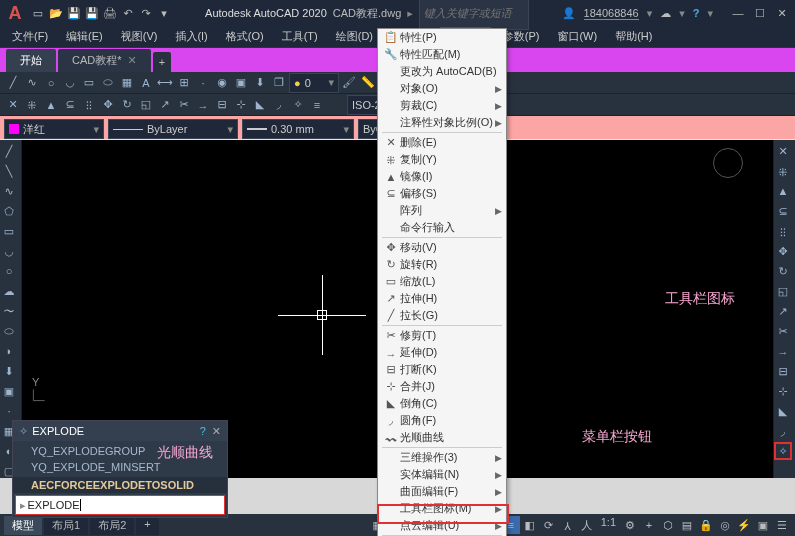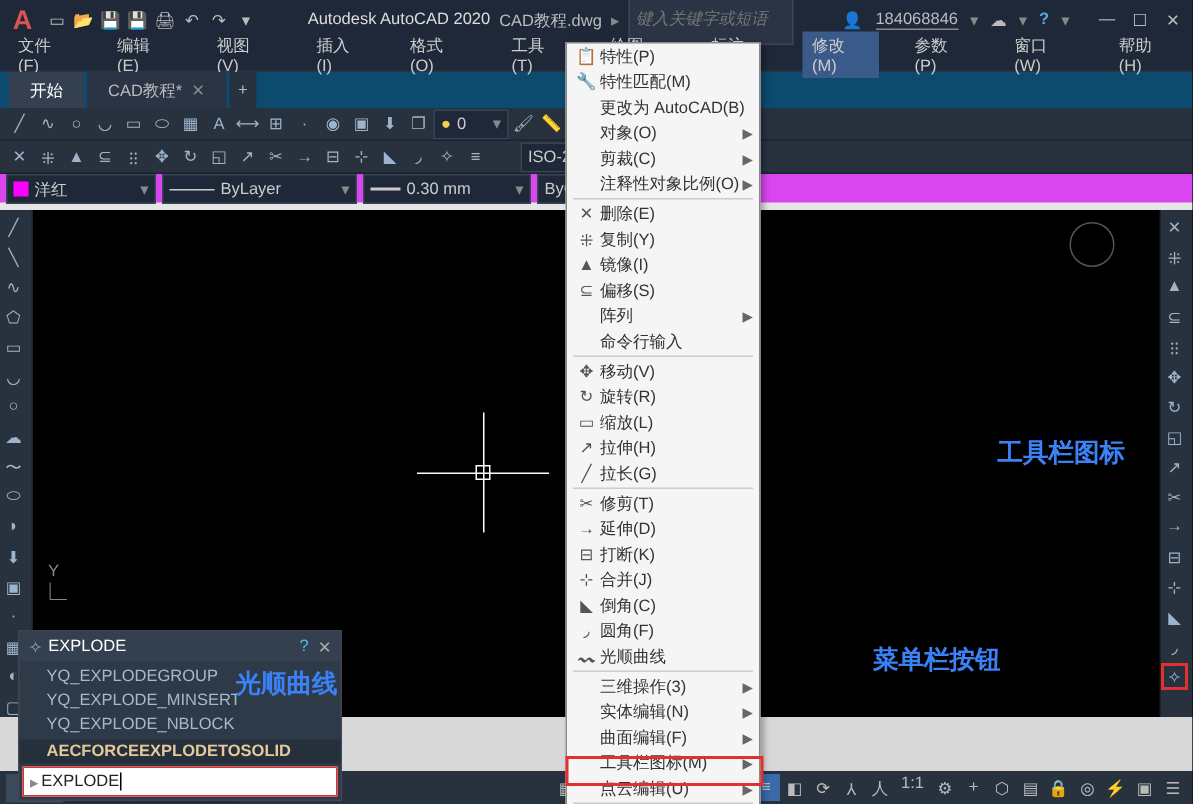--- a/index.html
+++ b/index.html
@@ -8,30 +8,30 @@
 .logo{width:22px;height:22px;color:#d9534f;font-size:18px;font-weight:bold;display:flex;align-items:center;justify-content:center;margin-right:4px}
 .qat{display:flex;gap:2px}
 .qat-btn{width:16px;height:16px;display:flex;align-items:center;justify-content:center;color:#bbb}
 .title-text{flex:1;text-align:center;color:#bbb;display:flex;justify-content:center;gap:6px;align-items:center}
 .title-text .app{color:#ddd}
 .title-text .doc{color:#bbb}
 .searchbox{width:110px;height:34px;background:#2a3444;border:1px solid #3a4454;color:#888;padding:0 4px;font-style:italic}
 .title-right{display:flex;align-items:center;gap:8px;color:#bbb}
 .winbtns{display:flex;gap:4px;margin-left:8px}
 .winbtn{width:18px;height:16px;display:flex;align-items:center;justify-content:center;color:#bbb}
-.menubar{height:22px;background:#1e2838;display:flex;align-items:center;padding:0 6px;gap:18px;border-bottom:1px solid #2a3444}
+.menubar{height:22px;background:#1e2838;display:flex;align-items:center;padding:0 6px;gap:6px;border-bottom:1px solid #2a3444}
 .menu-item{padding:2px 6px;color:#ccc;cursor:pointer}
 .menu-item.active{background:#3a5a8a}
-.tabbar{height:24px;background:#0c4a6e;display:flex;padding:0 6px}
+.tabbar{height:24px;background:#d946ef;display:flex;align-items:flex-end;padding:0 6px}
 .tab{padding:4px 14px;background:#2a3444;color:#bbb;border-radius:2px 2px 0 0;margin-right:2px;display:flex;align-items:center;gap:6px}
 .tab.active{background:#34404f;color:#fff}
 .tab-close{color:#888}
 .toolbar-row{height:22px;background:#28323f;border-bottom:1px solid #1a222e;display:flex;align-items:center;padding:0 4px;gap:1px;overflow:hidden}
 .tb-ico{width:18px;height:18px;display:flex;align-items:center;justify-content:center;color:#9db4cc;flex-shrink:0}
-.prop-row{height:24px;background:#d946ef;border-bottom:5px solid #e5e5e5;display:flex;align-items:flex-start;padding:0 4px;gap:4px}
+.prop-row{height:24px;background:#fca5a5;border-bottom:1px solid #e5e5e5;display:flex;align-items:flex-end;padding:0 4px;gap:4px}
 .combo{height:20px;background:#1e2838;border:1px solid #3a4454;color:#ccc;display:flex;align-items:center;padding:0 4px;gap:4px}
 .combo .sw{width:10px;height:10px}
 .combo .dd{margin-left:auto;color:#888}
 .workspace{flex:1;background:#000;position:relative}
 .left-rail{position:absolute;left:0;top:0;bottom:0;width:22px;background:#28323f;border-right:1px solid #1a222e;display:flex;flex-direction:column;gap:2px;padding:2px 0}
 .right-rail{position:absolute;right:0;top:0;bottom:0;width:22px;background:#28323f;border-left:1px solid #1a222e;display:flex;flex-direction:column;gap:2px;padding:2px 0}
 .canvas{position:absolute;left:22px;right:22px;top:0;bottom:0;background:#000}
 .crosshair{position:absolute;left:300px;top:175px;pointer-events:none}
 .crosshair::before{content:'';position:absolute;left:-44px;top:0;width:88px;height:1px;background:#fff}
 .crosshair::after{content:'';position:absolute;top:-40px;left:0;height:80px;width:1px;background:#fff}
@@ -46,21 +46,21 @@
 .dd-arrow{color:#666;font-size:9px}
 .dd-sep{height:1px;background:#ccc;margin:1px 4px}
 .cmdpanel{position:absolute;left:12px;top:420px;width:216px;background:#2e3a48;border:1px solid #445;z-index:80}
 .cmd-header{height:20px;display:flex;align-items:center;padding:0 6px;color:#fff;background:#34404f}
 .cmd-header .ico{margin-right:4px;color:#8ab}
 .cmd-header .x{margin-left:auto;color:#aaa}
 .cmd-list{padding:2px 0}
 .cmd-row{padding:2px 18px;color:#a8b8cc}
 .cmd-footer{padding:2px 18px;color:#e4c99b;font-weight:bold;background:#26303c}
 .cmd-input{height:20px;background:#fff;border:1.5px solid #d03030;margin:2px;display:flex;align-items:center;padding:0 4px;color:#222}
-.annot-red{position:absolute;color:#3b82f6;font-size:17px;font-weight:bold;pointer-events:none;z-index:110}
+.annot-red{position:absolute;color:#f9a8d4;font-size:14px;font-weight:normal;pointer-events:none;z-index:110}
 .arrow-red{position:absolute;z-index:109;pointer-events:none}
 .statusbar{position:absolute;left:0;right:0;bottom:0;height:22px;background:#28323f;display:flex;align-items:center;padding:0 4px;color:#bbb;gap:2px}
 .sb-tabs{display:flex;gap:2px}
 .sb-tab{padding:2px 8px;background:#1e2838}
 .sb-tab.act{background:#3a4a5a;color:#fff}
 .sb-right{margin-left:auto;display:flex;gap:1px}
 .sb-ico{width:18px;height:18px;display:flex;align-items:center;justify-content:center}
 .red-box{border:2px solid #e03030}
 .botbar{position:absolute;left:0;right:0;bottom:22px;height:36px;background:#d8d8d8}
 svg{width:14px;height:14px}
@@ -389,21 +389,20 @@
 <div class="cmdpanel">
   <div class="cmd-header">
     <span class="ico">✧</span>
     <span>EXPLODE</span>
     <span style="margin-left:auto;color:#5bd">?</span>
     <span class="x" style="margin-left:6px">✕</span>
   </div>
   <div class="cmd-list">
     <div class="cmd-row">YQ_EXPLODEGROUP</div>
     <div class="cmd-row">YQ_EXPLODE_MINSERT</div>
-    <div class="cmd-row">YQ_EXPLODE_NBLOCK</div>
   </div>
   <div class="cmd-footer">AECFORCEEXPLODETOSOLID</div>
   <div class="cmd-input red-box" style="border-width:1.5px">
     <span style="color:#888;margin-right:2px">▸</span>
     <span>EXPLODE</span>
       <span style="border-right:1px solid #000;height:12px;animation:none"></span>
   </div>
 </div>
 
 <div class="red-box" style="position:absolute;left:377px;top:504px;width:132px;height:20px;z-index:105;pointer-events:none"></div>

